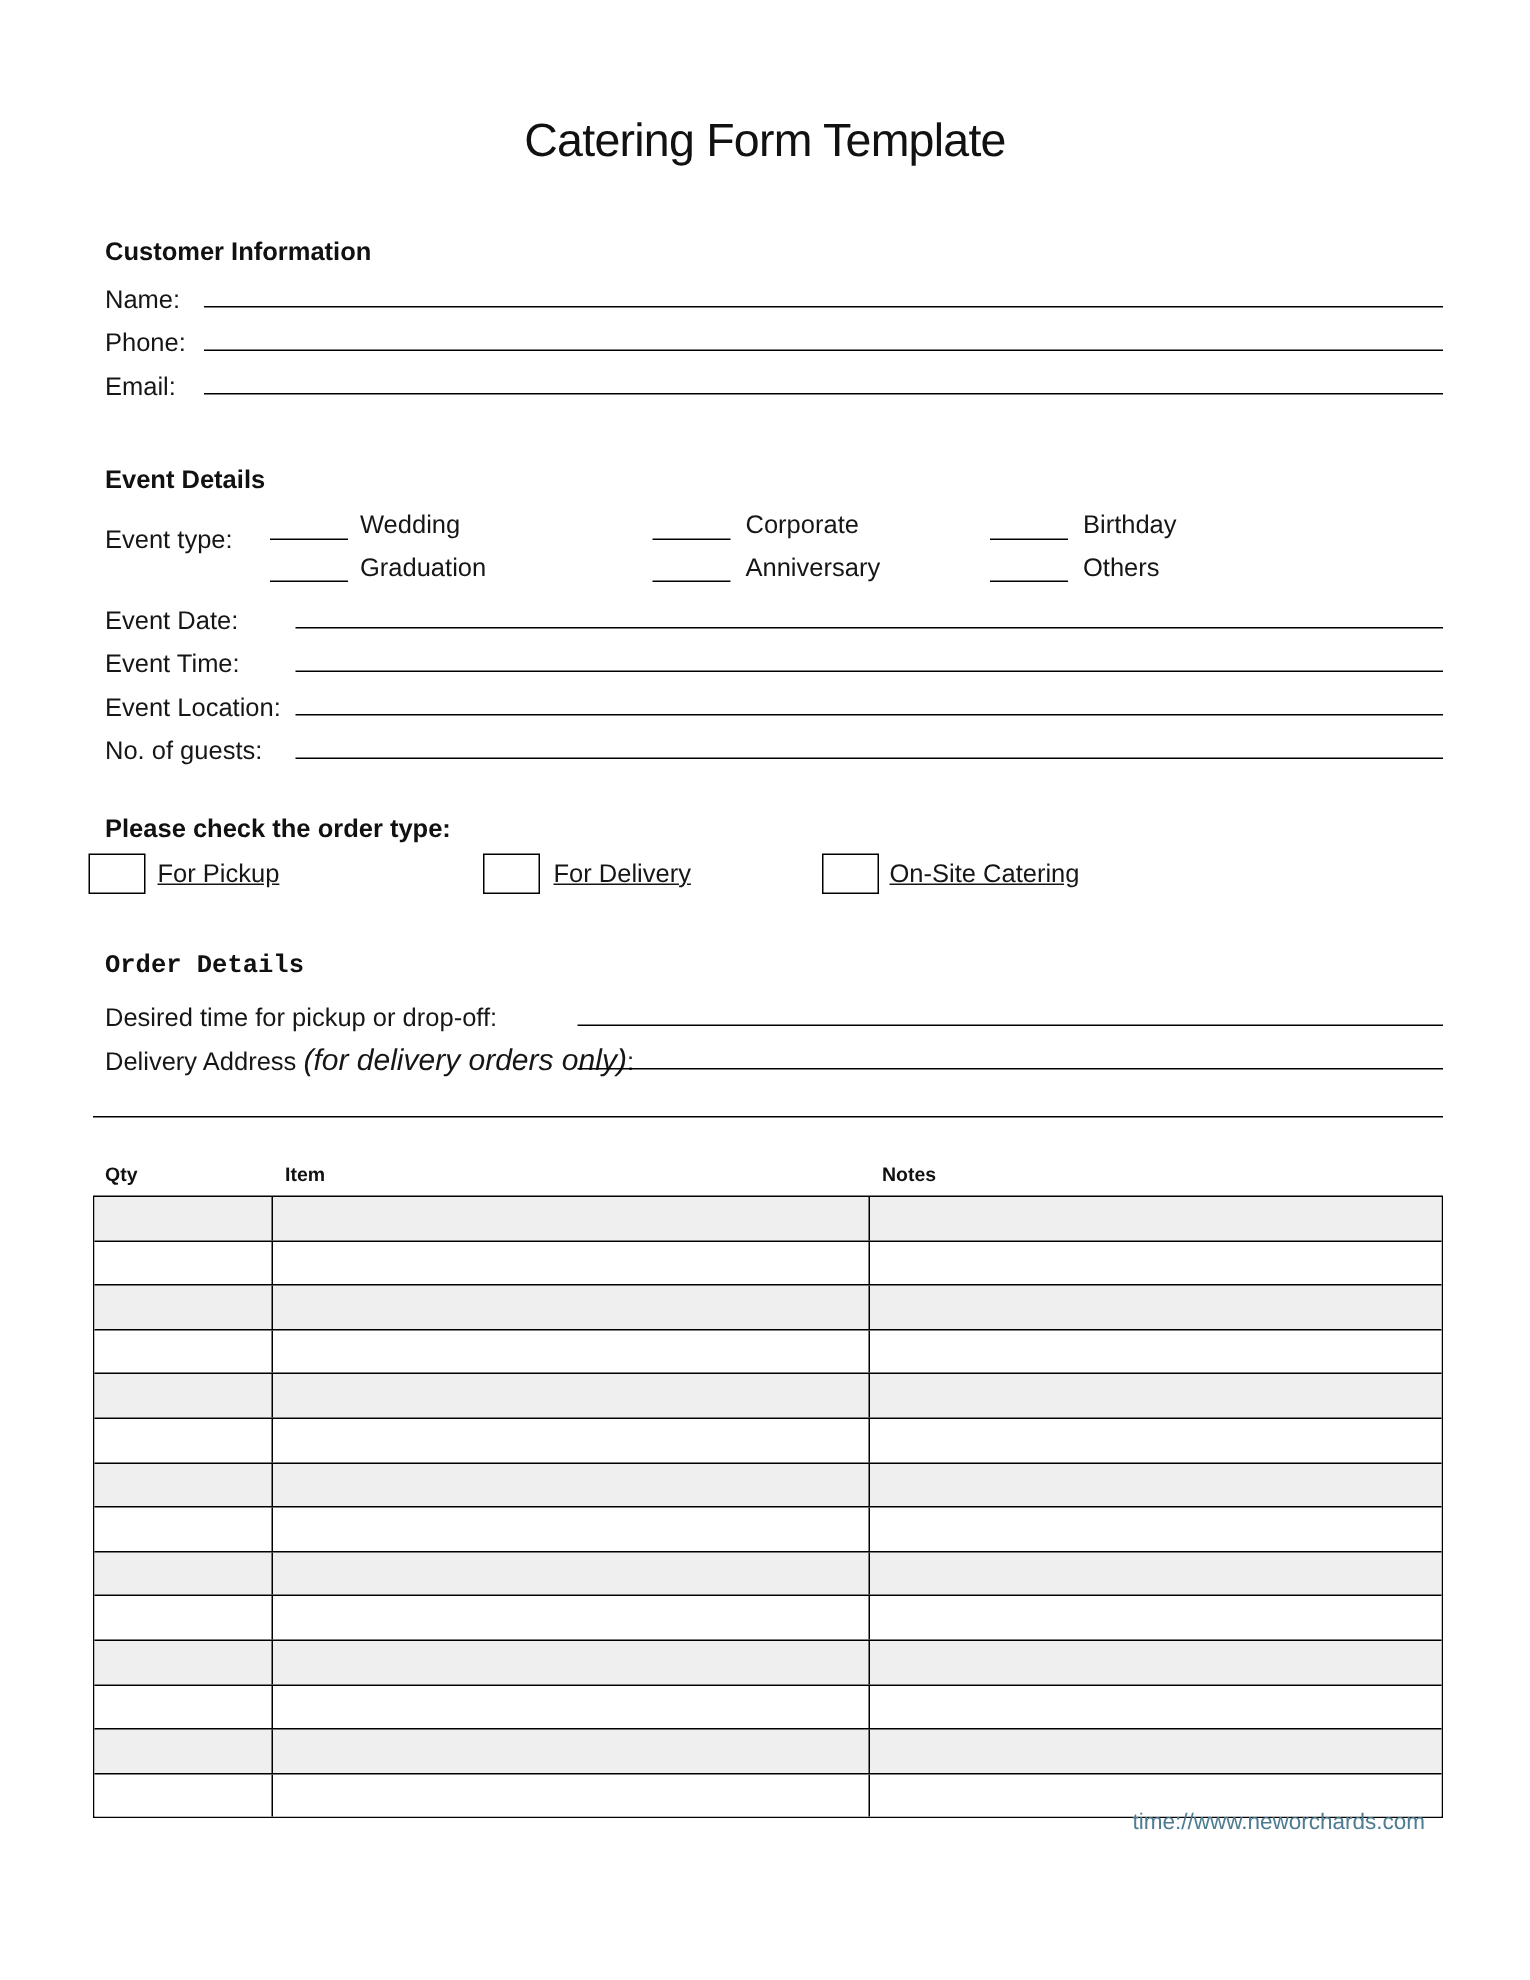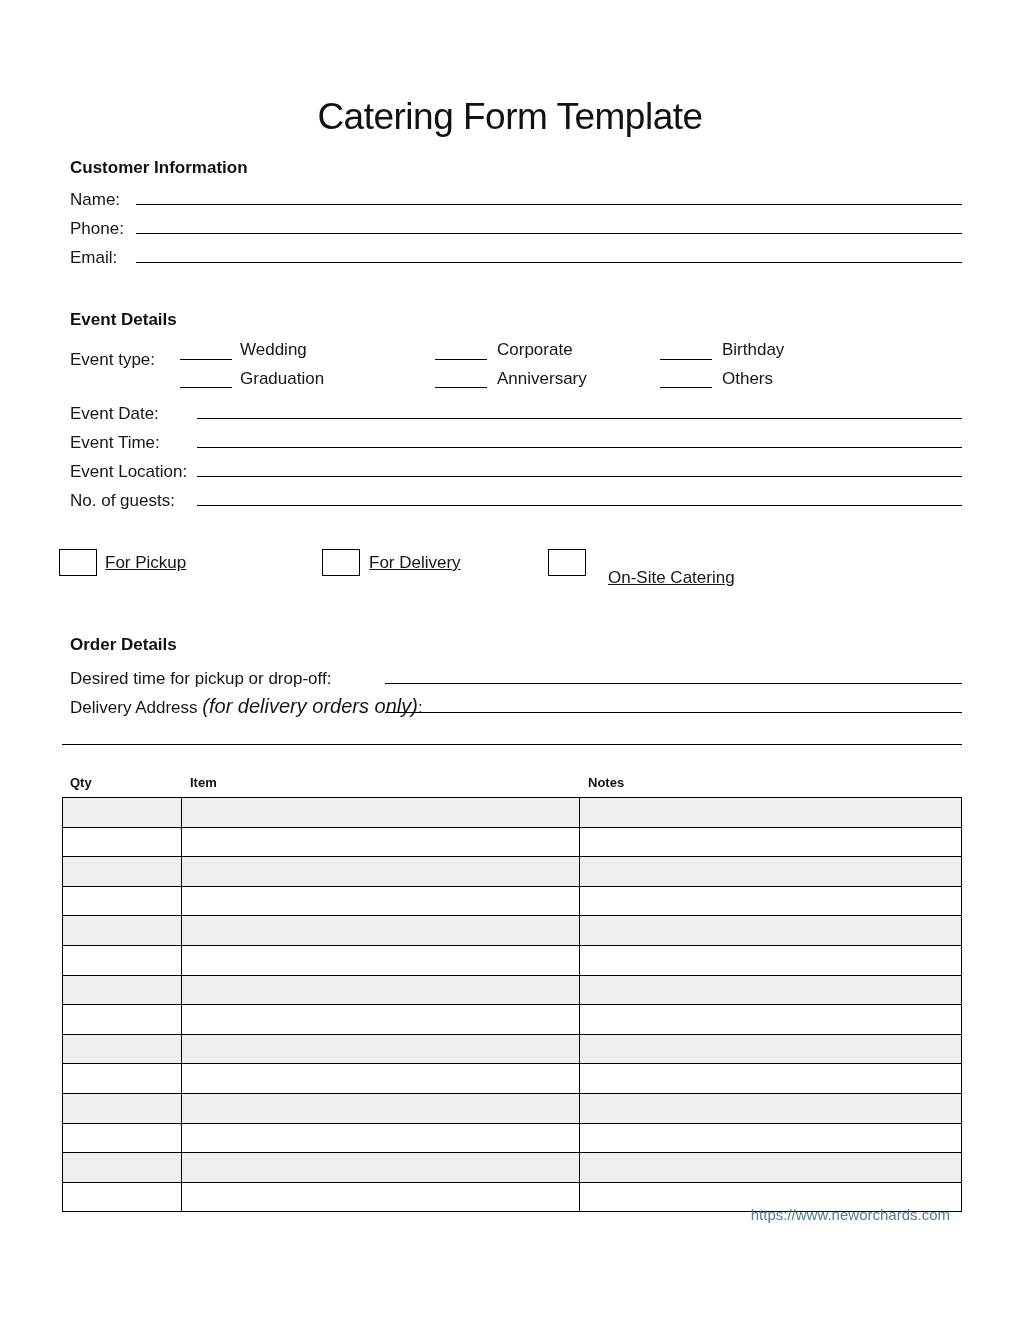--- a/index.html
+++ b/index.html
@@ -7,23 +7,22 @@
     position:relative;
     width:1020px;height:1320px;
     background:#ffffff;
     font-family:"Liberation Sans", sans-serif;
     color:#161616;
     overflow:hidden;
   }
   .title{
     position:absolute;top:76px;left:0;width:100%;
     text-align:center;
-    font-size:37px;font-weight:400;letter-spacing:-0.5px;
+    font-size:31px;font-weight:400;letter-spacing:-0.5px;
     color:#111;
-    margin-top:20px;
   }
   .section{position:absolute;left:70px;width:892px;}
   .sec-heading{font-size:17px;font-weight:700;color:#111;height:20px;}
   
   .field-row{display:flex;align-items:flex-end;height:29px;}
   .field-row .f-label{font-size:17px;line-height:22px;white-space:nowrap;}
   .field-row .f-line{flex:1;border-bottom:1.5px solid #000;margin-bottom:6px;height:0;}
   .lbl-w-66{width:66px;flex:none;}
   .lbl-w-127{width:127px;flex:none;}
   .lbl-w-315{width:315px;flex:none;}
@@ -37,21 +36,21 @@
   .evt-grid .evt-type-label{position:absolute;left:0;top:12px;font-size:17px;}
   .evt-blank{position:absolute;width:52px;height:0;border-bottom:1.5px solid #000;}
   .evt-opt{position:absolute;font-size:17px;line-height:20px;}
   
   #ordertype{top:543px;}
   .chk-row{position:relative;height:44px;}
   .chk-box{position:absolute;top:6px;width:36px;height:25px;border:1.5px solid #000;background:#fff;}
   .chk-label{position:absolute;top:10px;font-size:17px;text-decoration:underline;}
   
   #orderdetails{top:635px;}
-  #orderdetails .sec-heading{margin-bottom:6px;}
+  #orderdetails .sec-heading{margin-bottom:6px;font-family:Liberation Mono, monospace;}
   
   .separator{position:absolute;top:744px;left:62px;width:900px;height:0;border-bottom:1.5px solid #000;}
   
   .tbl-headers{position:absolute;top:775px;left:0;width:1020px;height:20px;}
   .tbl-headers .th{position:absolute;font-size:13px;font-weight:700;color:#111;}
   .th-qty{left:70px;}
   .th-item{left:190px;}
   .th-notes{left:588px;}
   .items-table{
     position:absolute;top:797px;left:62px;width:900px;
@@ -123,27 +122,28 @@
       <span class="f-label lbl-w-66">Phone:</span>
       <span class="f-line"></span>
     </div>
     <div class="field-row">
       <span class="f-label lbl-w-66">Email:</span>
       <span class="f-line"></span>
     </div>
   </div>
 
   <div class="section" id="ordertype">
+    <div class="sec-heading">Please check the order type:</div>
     <div class="chk-row">
       <span class="chk-box" style="left:-11px;"></span>
       <span class="chk-label" style="left:35px;">For Pickup</span>
       <span class="chk-box" style="left:252px;"></span>
       <span class="chk-label" style="left:299px;">For Delivery</span>
       <span class="chk-box" style="left:478px;"></span>
-      <span class="chk-label" style="left:538px;margin-top:15px;">On-Site Catering</span>
+      <span class="chk-label" style="left:523px;">On-Site Catering</span>
     </div>
   </div>
 
   <div class="section" id="orderdetails">
     <div class="sec-heading">Order Details</div>
     <div class="field-row">
       <span class="f-label lbl-w-315"><span>Desired time for pickup or drop-off:</span> <span class="note-italic"></span><span></span></span>
       <span class="f-line"></span>
     </div>
     <div class="field-row">
@@ -225,15 +225,15 @@
         <div class="t-cell"></div>
         <div class="t-cell"></div>
       </div>
       <div class="t-row">
         <div class="t-cell"></div>
         <div class="t-cell"></div>
         <div class="t-cell"></div>
       </div>
     </div>
 
-  <a class="footer-url" href="#">https://www.neworchards.com</a>
+  <a class="footer-url" href="#">time://www.neworchards.com</a>
 
 </div>
 
 </body></html>

